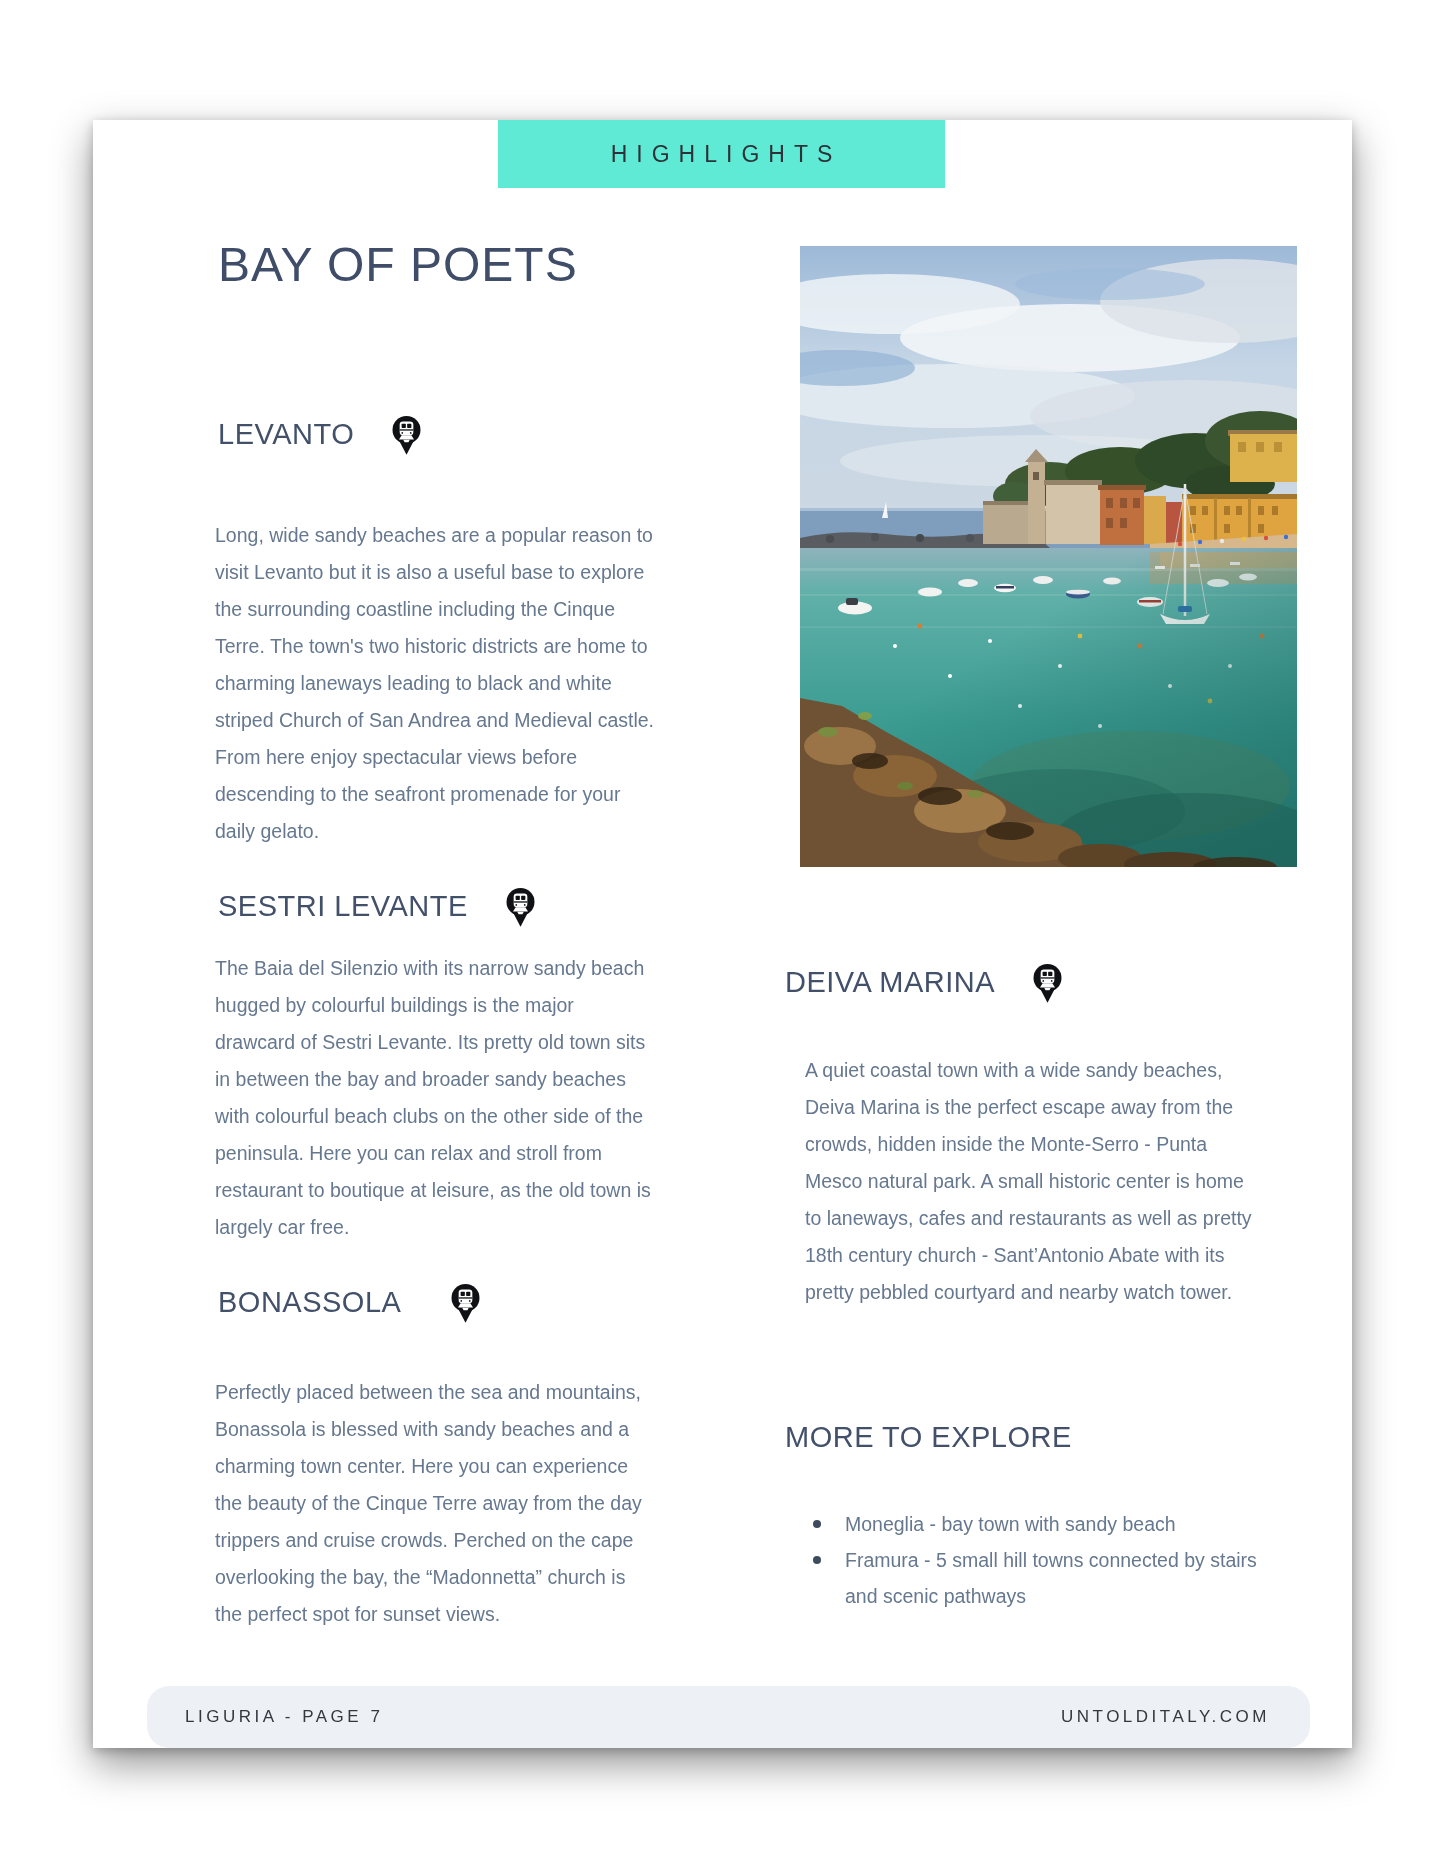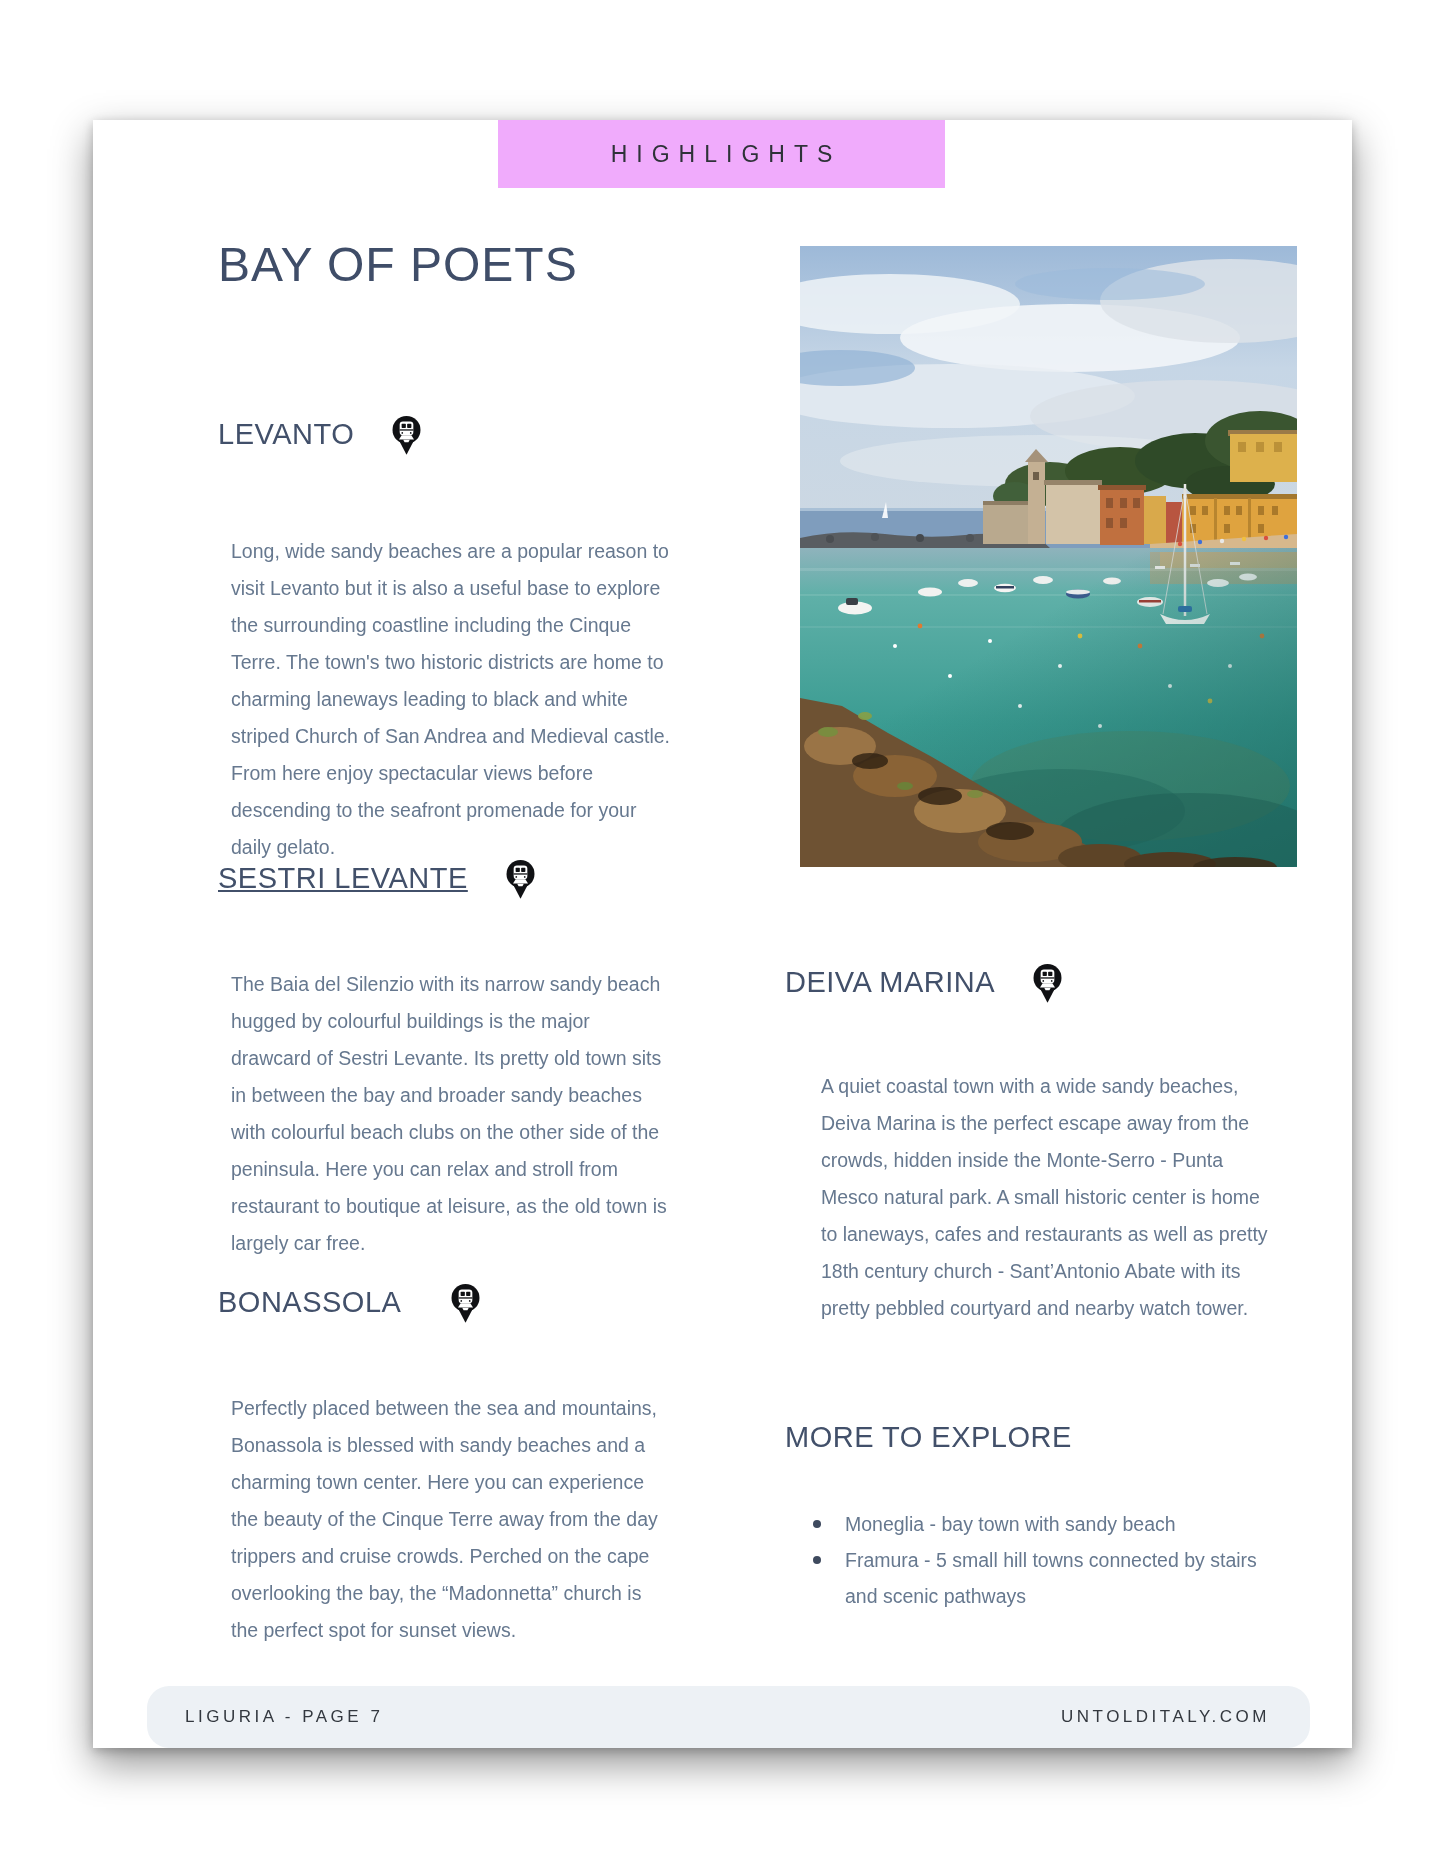--- a/index.html
+++ b/index.html
@@ -9,37 +9,37 @@
     font-family:"Liberation Sans", sans-serif;
     overflow:hidden;
   }
   .sheet{
     position:absolute;left:93px;top:120px;width:1259px;height:1628px;
     background:#ffffff;
     box-shadow:0 16px 38px rgba(0,0,0,0.42), 0 3px 10px rgba(0,0,0,0.22);
   }
   .banner{
     position:absolute;left:405px;top:0;width:447px;height:68px;
-    background:#f0abfc;
+    background:#5eead4;
     display:flex;align-items:center;justify-content:center;
     font-size:23px;letter-spacing:9px;text-indent:9px;color:#2e3238;
   }
   .title{
     position:absolute;left:125px;top:116px;margin:0;
     font-size:48px;line-height:57px;font-weight:400;
     color:#3f4d68;letter-spacing:1px;
   }
   .title .line{display:block;}
   .sec-heading{
     position:absolute;display:flex;align-items:flex-start;gap:36px;
     font-size:29px;line-height:34px;color:#42506a;letter-spacing:0.5px;font-weight:400;
   }
   .pin{width:33px;height:41px;color:#101114;flex:0 0 auto;margin-top:-2px;}
   .body-text{
-    position:absolute;margin:16px;
+    position:absolute;margin:0;
     font-size:19.5px;line-height:37px;color:#66788f;font-weight:400;
   }
   .col-left{left:122px;width:440px;}
   .col-right{left:712px;width:455px;}
   .h-left{left:125px;}
   .h-right{left:692px;}
   .photo{
     position:absolute;left:707px;top:126px;width:497px;height:621px;margin:0;
     overflow:hidden;background:#bcd0e2;
   }
@@ -85,21 +85,21 @@
       <rect x="52" y="27" width="13" height="13" rx="2" fill="currentColor"></rect>
       <rect x="29" y="44" width="42" height="4" fill="currentColor"></rect>
       <polygon points="35,62 65,62 73,75 27,75" fill="#fff"></polygon>
       <polygon points="40,76 60,76 56,84 44,84" fill="#fff"></polygon>
       <circle cx="37" cy="55" r="2.6" fill="currentColor"></circle>
       <circle cx="63" cy="55" r="2.6" fill="currentColor"></circle>
     </svg>
   </div>
   <p class="body-text col-left" style="top:397px;">Long, wide sandy beaches are a popular reason to visit Levanto but it is also a useful base to explore the surrounding coastline including the Cinque Terre. The town's two historic districts are home to charming laneways leading to black and white striped Church of San Andrea and Medieval castle. From here enjoy spectacular views before descending to the seafront promenade for your daily gelato.</p>
 
-  <div class="sec-heading h-left" style="top:741px;text-decoration:underline;">
+  <div class="sec-heading h-left" style="top:769px;">
     <span>SESTRI LEVANTE</span>
     <svg class="pin" viewBox="0 0 100 126">
       <circle cx="50" cy="46" r="43" fill="currentColor"></circle>
       <polygon points="26,76 74,76 50,122" fill="currentColor"></polygon>
       <rect x="29" y="20" width="42" height="42" rx="10" fill="#fff"></rect>
       <rect x="35" y="27" width="13" height="13" rx="2" fill="currentColor"></rect>
       <rect x="52" y="27" width="13" height="13" rx="2" fill="currentColor"></rect>
       <rect x="29" y="44" width="42" height="4" fill="currentColor"></rect>
       <polygon points="35,62 65,62 73,75 27,75" fill="#fff"></polygon>
       <polygon points="40,76 60,76 56,84 44,84" fill="#fff"></polygon>

